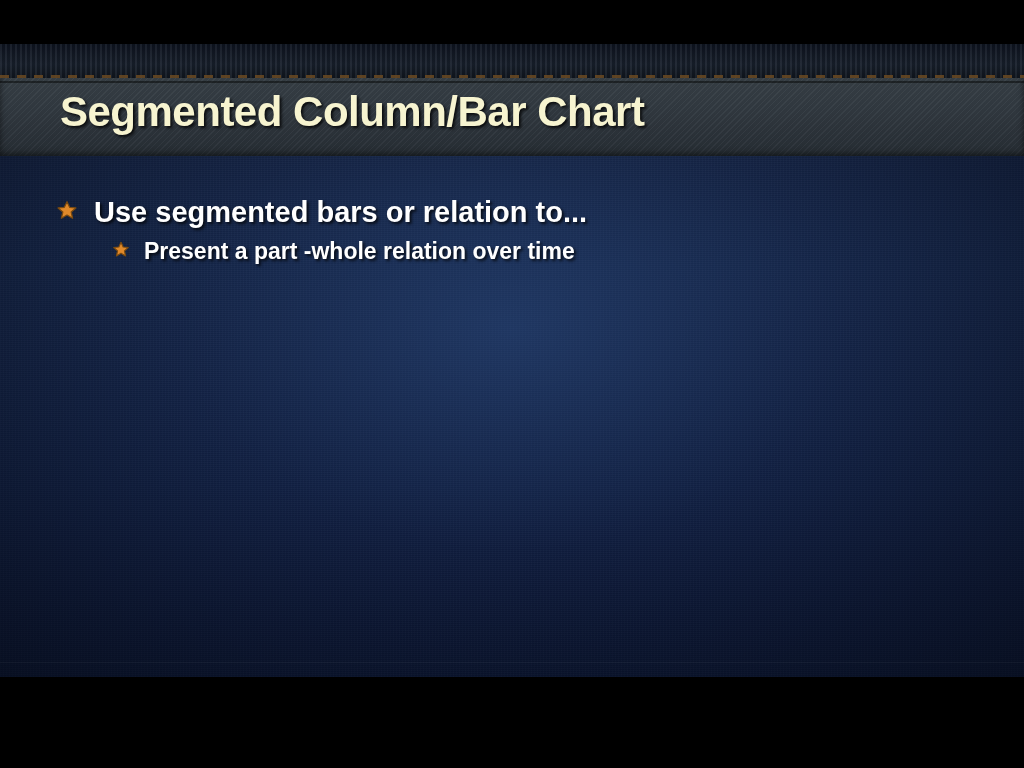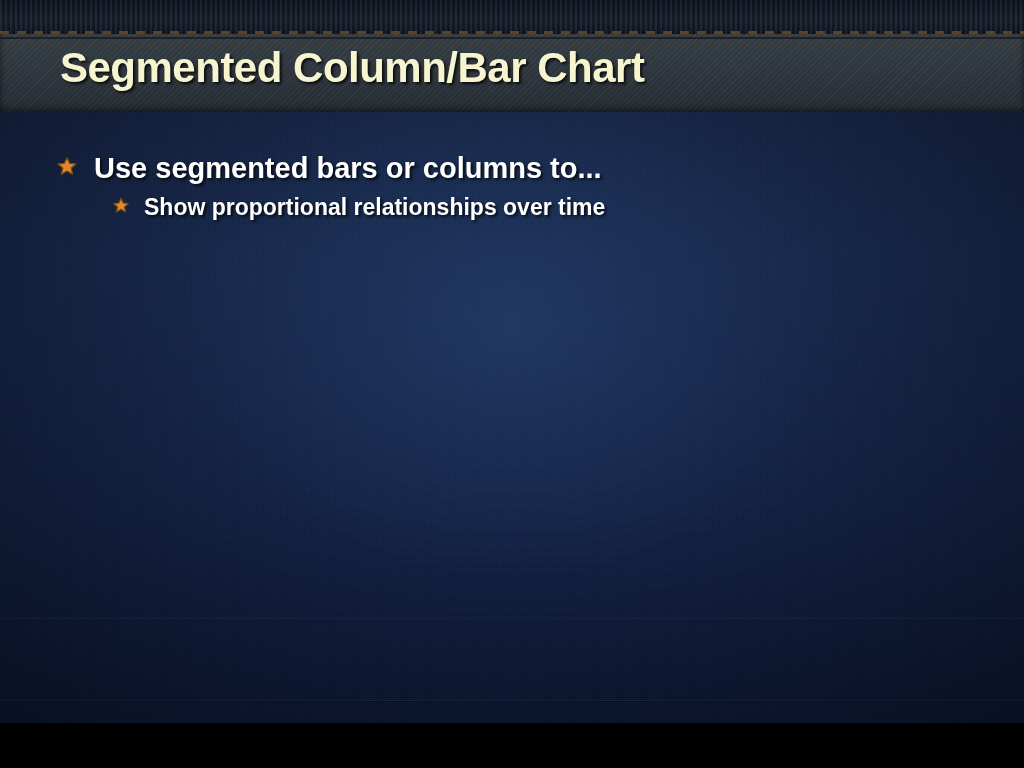--- a/index.html
+++ b/index.html
@@ -10,27 +10,28 @@
   body {
     width: 1024px;
     height: 768px;
     overflow: hidden;
     font-family: "Liberation Sans", sans-serif;
   }
 
   .slide {
     position: relative;
     width: 1024px;
-    height: 723px;
+    height: 633px;
     background:
       radial-gradient(ellipse at 50% 45%, rgba(40,70,120,0.55) 0%, rgba(16,32,64,0.2) 45%, rgba(6,12,26,0.65) 100%),
       repeating-linear-gradient(0deg, rgba(255,255,255,0.022) 0px, rgba(255,255,255,0.022) 1px, rgba(0,0,0,0.03) 1px, rgba(0,0,0,0.03) 2px),
       repeating-linear-gradient(90deg, rgba(255,255,255,0.018) 0px, rgba(255,255,255,0.018) 1px, rgba(0,0,0,0.025) 1px, rgba(0,0,0,0.025) 3px),
       linear-gradient(180deg, #14213f 0%, #16274b 35%, #112043 70%, #0a1430 100%);
     overflow: hidden;
+    margin-top: 44px;
   }
 
   
   .seam {
     position: absolute;
     left: 0;
     width: 100%;
     height: 1px;
     background: rgba(255,255,255,0.035);
   }
@@ -165,31 +166,31 @@
 
   <div class="body">
     <ul class="lvl1">
 
       <li class="b1">
         <span class="star">
           <svg viewBox="0 0 24 24" width="22" height="22" aria-hidden="true">
             <path d="M12 1.8l2.9 6.2 6.8.7-5.1 4.5 1.5 6.7-6.1-3.5-6.1 3.5 1.5-6.7L2.3 8.7l6.8-.7z" fill="#e0892a" stroke="#7a4a10" stroke-width="1.4" stroke-linejoin="round"></path>
           </svg>
         </span>
-        <span class="txt">Use segmented bars or columns to...</span>
+        <span class="txt">Use segmented bars or relation to...</span>
       </li>
 
       <ul class="lvl2">
         <li class="b2">
           <span class="star">
             <svg viewBox="0 0 24 24" width="18" height="18" aria-hidden="true">
               <path d="M12 1.8l2.9 6.2 6.8.7-5.1 4.5 1.5 6.7-6.1-3.5-6.1 3.5 1.5-6.7L2.3 8.7l6.8-.7z" fill="#e0892a" stroke="#7a4a10" stroke-width="1.6" stroke-linejoin="round"></path>
             </svg>
           </span>
-          <span class="txt">Show proportional relationships over time</span>
+          <span class="txt">Present a part -whole relation over time</span>
         </li>
       </ul>
 
 
     </ul>
   </div>
 
 </div>
 
 </body></html>

